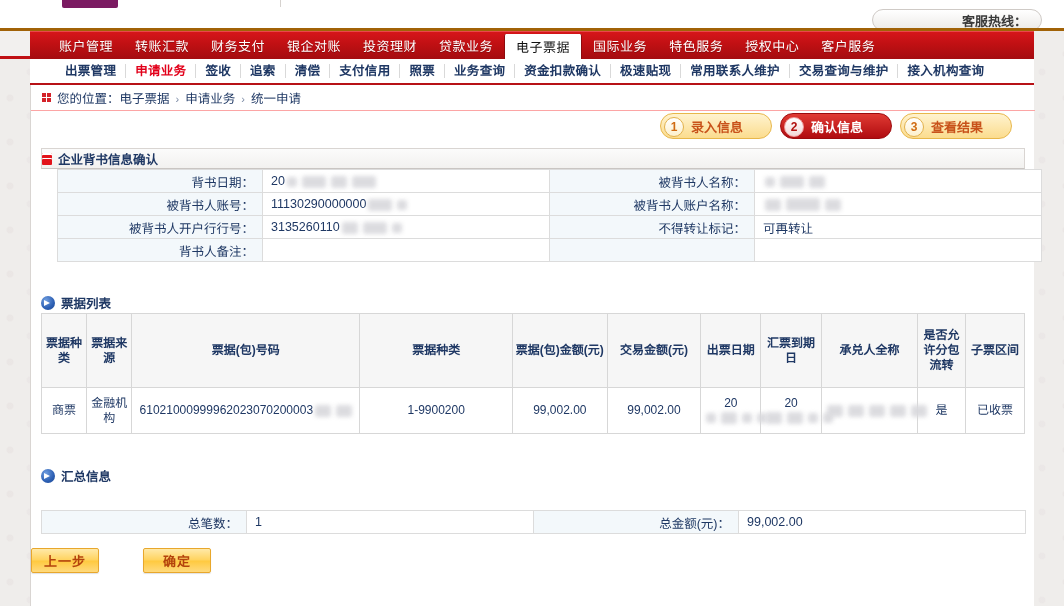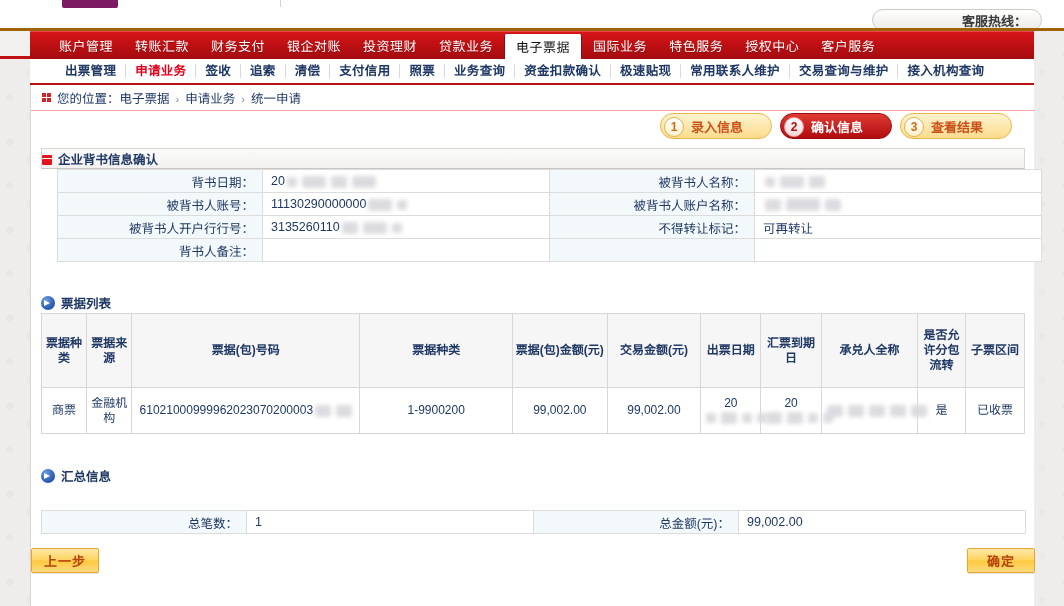--- a/index.html
+++ b/index.html
@@ -230,21 +230,21 @@
     font-size:12px; color:#1f3864;
     text-align:center; height:46px; padding:2px 3px;
     line-height:15px; vertical-align:middle;
   }
   td.num { text-align:right; padding-right:8px; }
   td.lft { text-align:left; padding-left:6px; }
 
   
   #btnrow {
     position:absolute; left:0; top:463px; width:1004px;
-    display:flex; justify-content:space-between; gap:32px;
+    display:flex; justify-content:flex-start; gap:44px;
   }
   .btn {
     width:68px; height:25px;
     display:flex; align-items:center; justify-content:center;
     font-size:13px; font-weight:bold; color:#b4430c;
     background: linear-gradient(#ffe9a8 0%, #ffd35e 48%, #ffc93f 52%, #ffda7d 100%);
     border:1px solid #e8a72c;
     border-radius:2px;
     box-shadow: 0 1px 1px rgba(0,0,0,.12);
     letter-spacing:1px;

